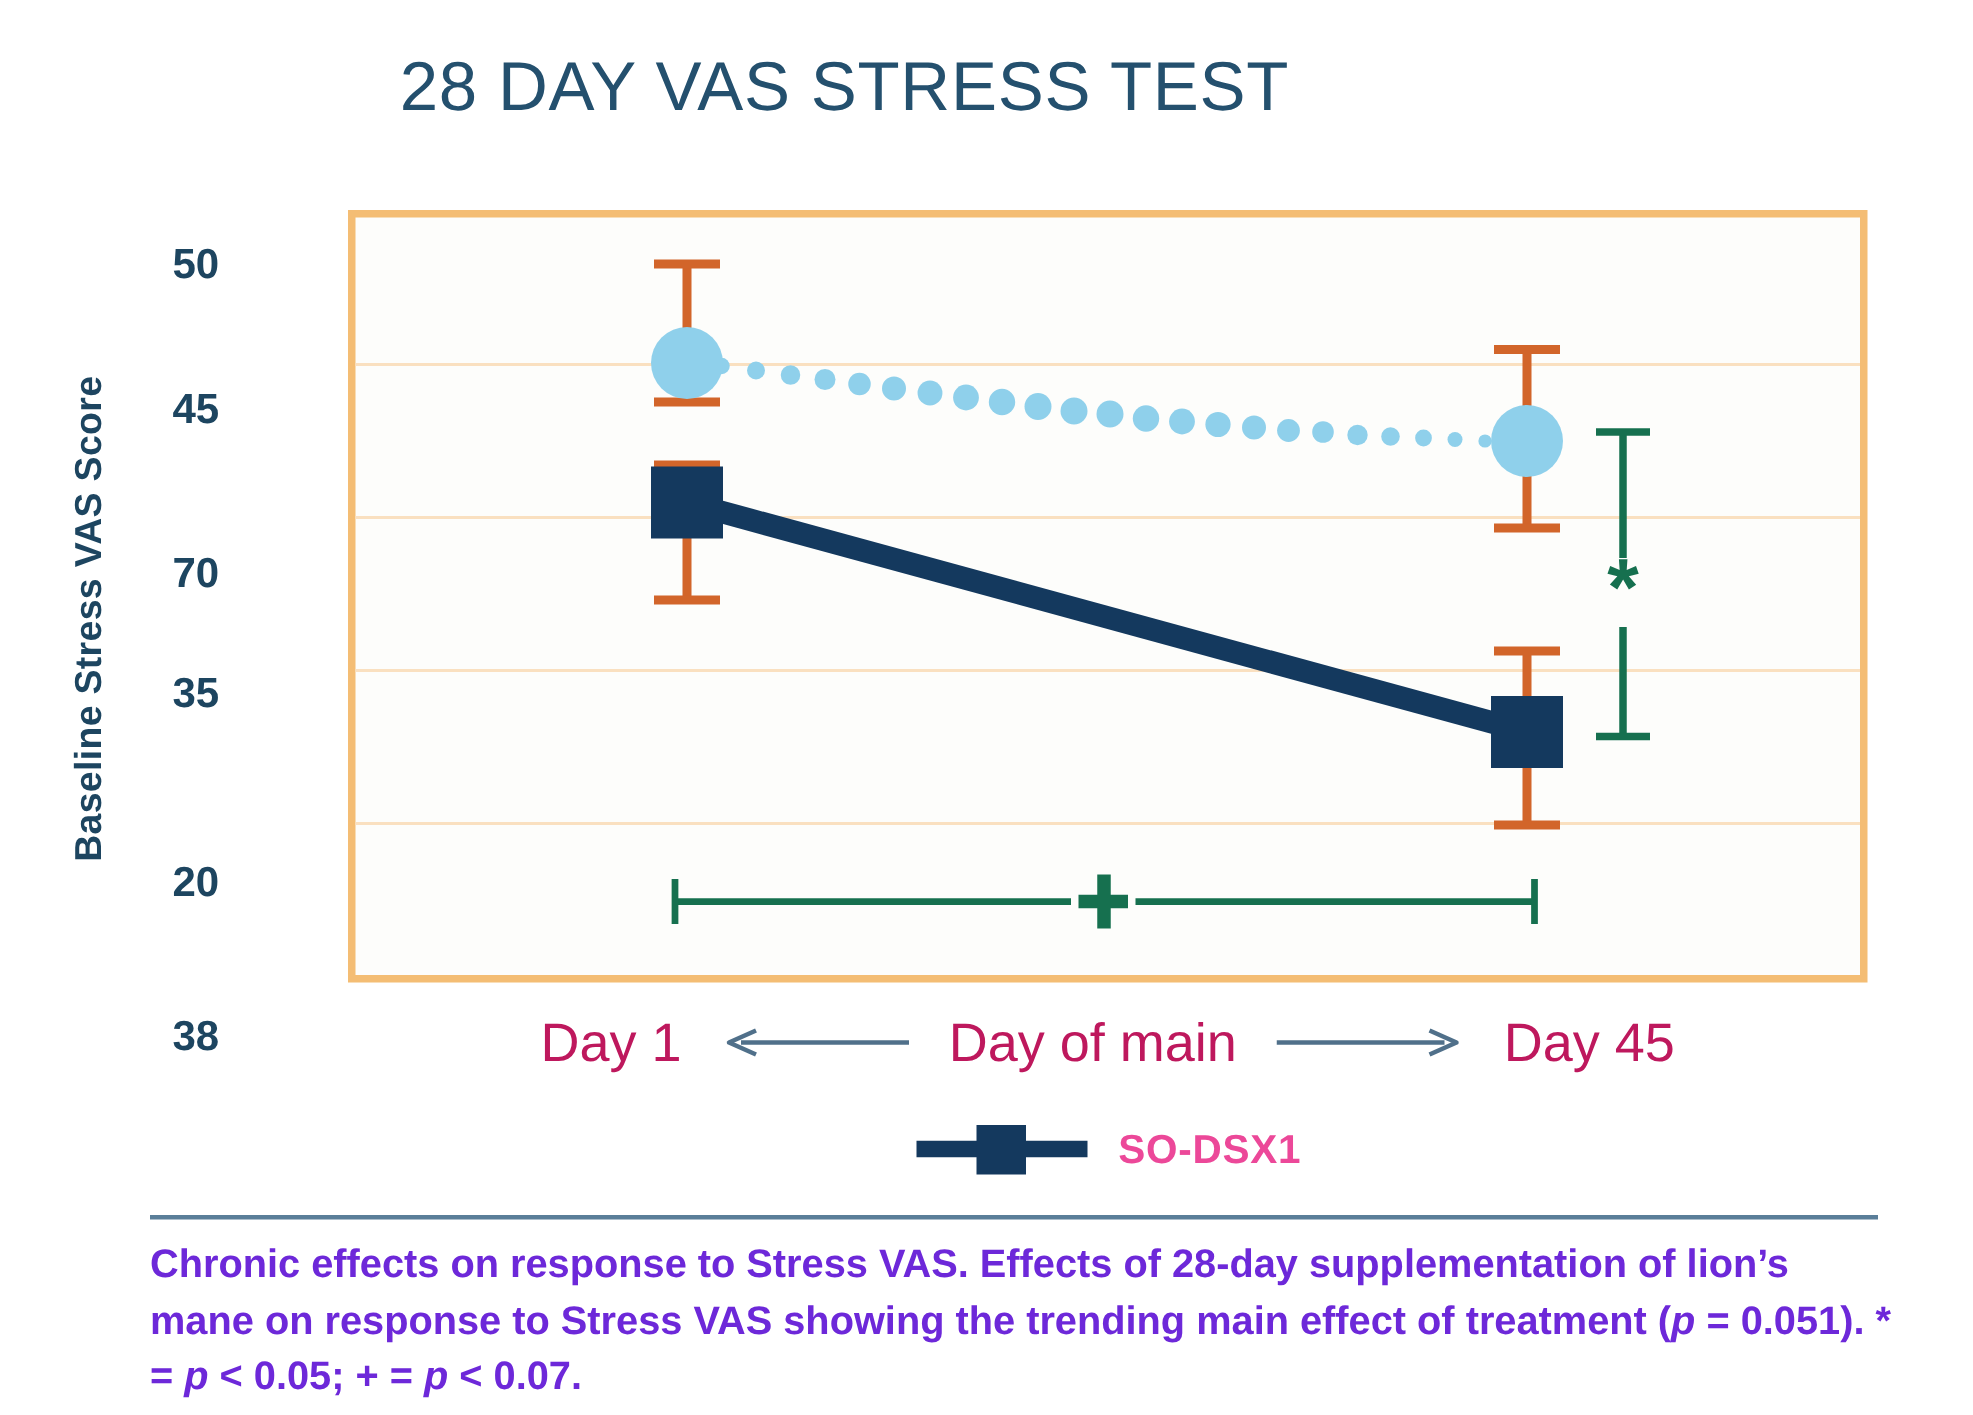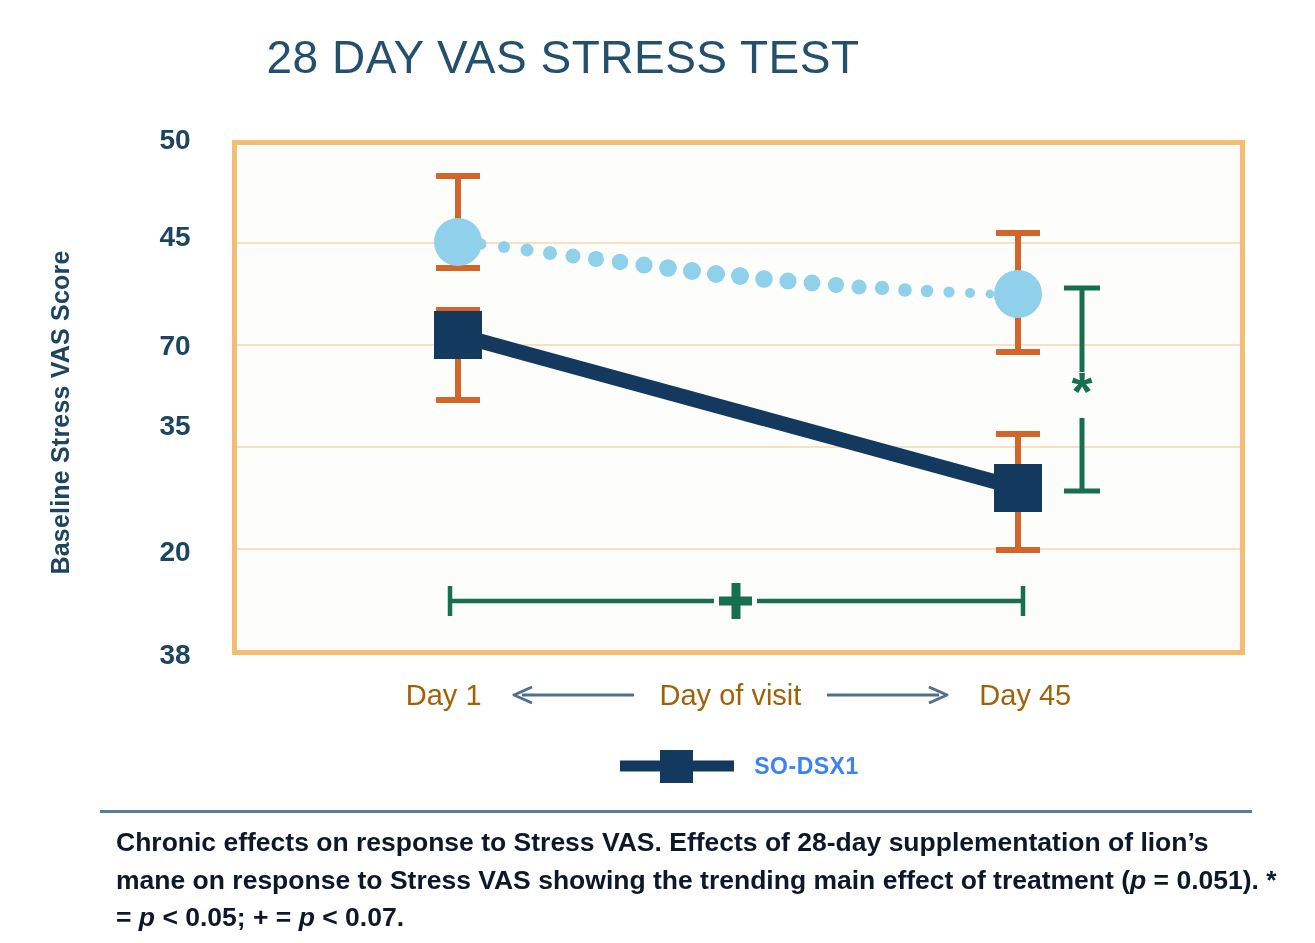--- a/index.html
+++ b/index.html
@@ -57,90 +57,90 @@
     left: 0; width: 100%;
     height: 2px;
     background: #fae0c0;
   }
 
   
   .ytick {
     position: absolute;
     right: 1080px;
     width: 120px;
-    text-align: center;
+    text-align: left;
     font-size: 28px;
     font-weight: bold;
     color: #1d4560;
     line-height: 1;
+    margin-top: 36px;
   }
 
   
   #data-svg {
     position: absolute;
     left: 0; top: 0;
     width: 1315px; height: 943px;
     pointer-events: none;
   }
 
   
   #xaxis-row {
     position: absolute;
     left: 232px; top: 672px;
     width: 1013px;
     height: 46px;
     display: flex;
     align-items: center;
     justify-content: center;
     gap: 26px;
-    font-size: 29px;
-    color: #a16207;
+    font-size: 36px;
+    color: #be185d;
   }
   .xarrow { display: block; }
 
   
   #legend {
     position: absolute;
     left: 232px; top: 740px;
     width: 1013px;
     height: 52px;
     display: flex;
     align-items: center;
     justify-content: center;
     gap: 92px;
   }
   .legend-entry {
     display: flex;
     align-items: center;
     gap: 18px;
   }
   .legend-label {
-    font-size: 23px;
-    font-weight: bold;
-    color: #3b82f6;
+    font-size: 27px;
+    font-weight: bold;
+    color: #ec4899;
     letter-spacing: 0.5px;
     text-align: center;
   }
 
   
   #caption-rule {
     position: absolute;
     left: 100px; top: 810px;
     width: 1152px; height: 3px;
     background: #5a7e99;
   }
   #caption {
     position: absolute;
     left: 100px; top: 824px;
     width: 1162px;
     font-size: 26.5px;
     line-height: 1.42;
     font-weight: bold;
-    color: #0f172a;
-    margin-left: 16px;
+    color: #6d28d9;
   }
   #caption i { font-style: italic; }
 </style>
 </head>
 <body>
 
 <div id="page">
 
   <div id="chart-title">28 DAY VAS STRESS TEST</div>
 
@@ -238,21 +238,21 @@
       <line x1="736" y1="583" x2="736" y2="619"></line>
     </g>
   </svg>
 
   <div id="xaxis-row">
     <span>Day 1</span>
     <svg class="xarrow" width="126" height="22" viewBox="0 0 126 22">
       <line x1="14" y1="11" x2="126" y2="11" stroke="#50708a" stroke-width="3"></line>
       <polyline points="24,3 6,11 24,19" fill="none" stroke="#50708a" stroke-width="3" stroke-linejoin="round"></polyline>
     </svg>
-    <span>Day of visit</span>
+    <span>Day of main</span>
     <svg class="xarrow" width="126" height="22" viewBox="0 0 126 22">
       <line x1="0" y1="11" x2="112" y2="11" stroke="#50708a" stroke-width="3"></line>
       <polyline points="102,3 120,11 102,19" fill="none" stroke="#50708a" stroke-width="3" stroke-linejoin="round"></polyline>
     </svg>
     <span>Day 45</span>
   </div>
 
   <div id="legend">
 
     <div class="legend-entry">

